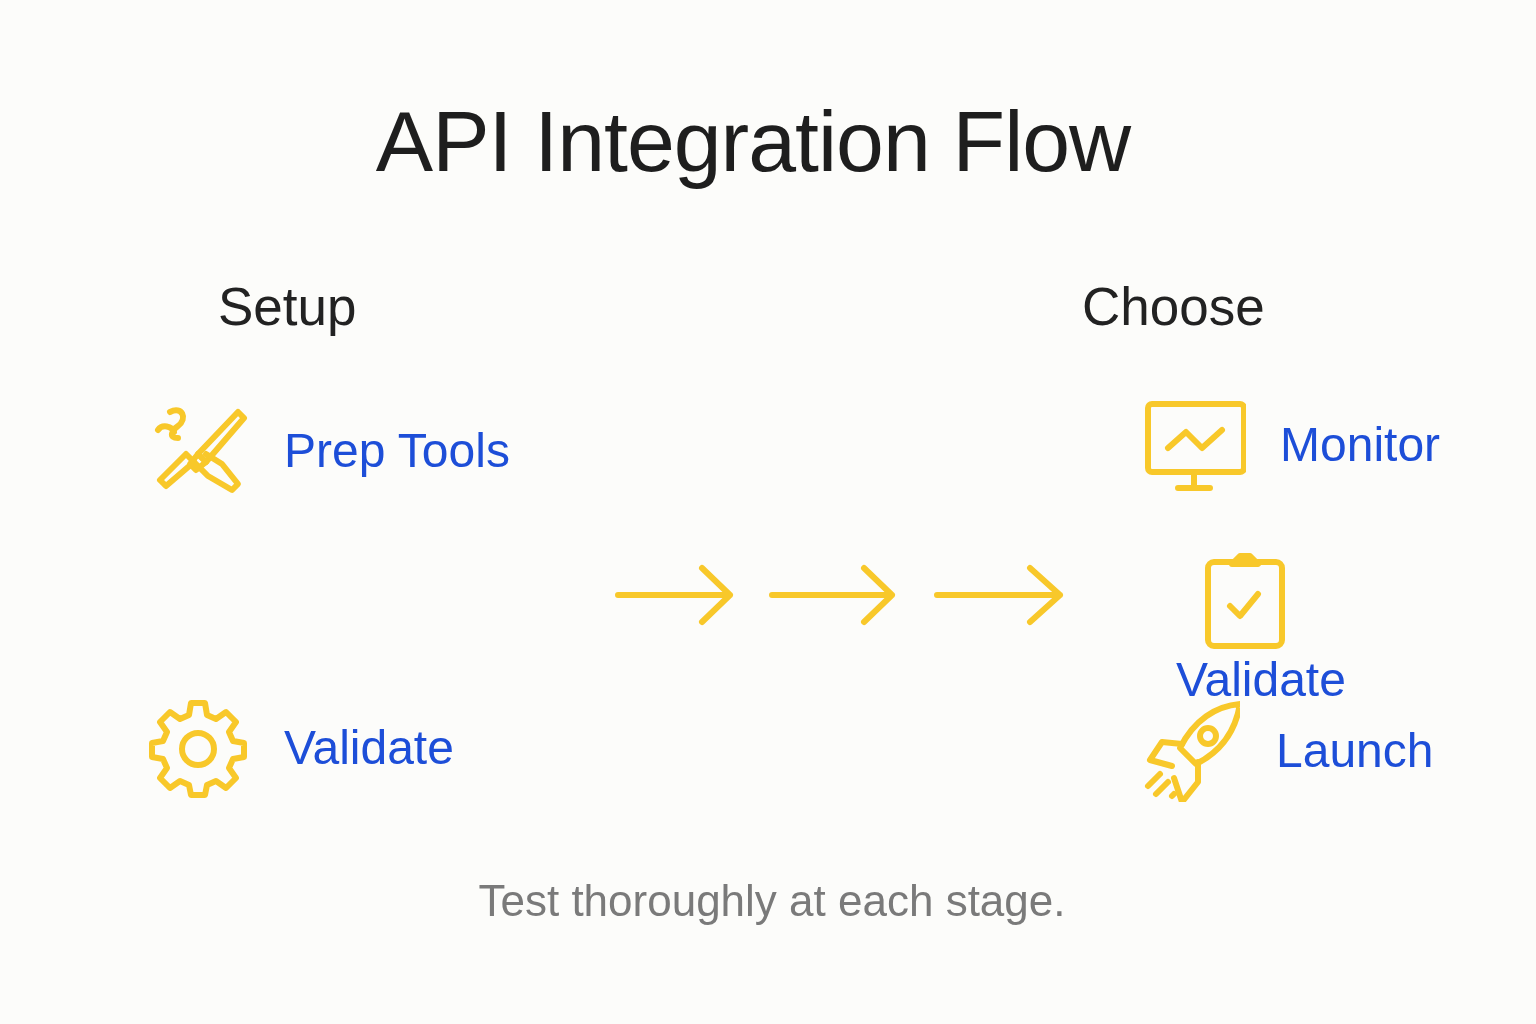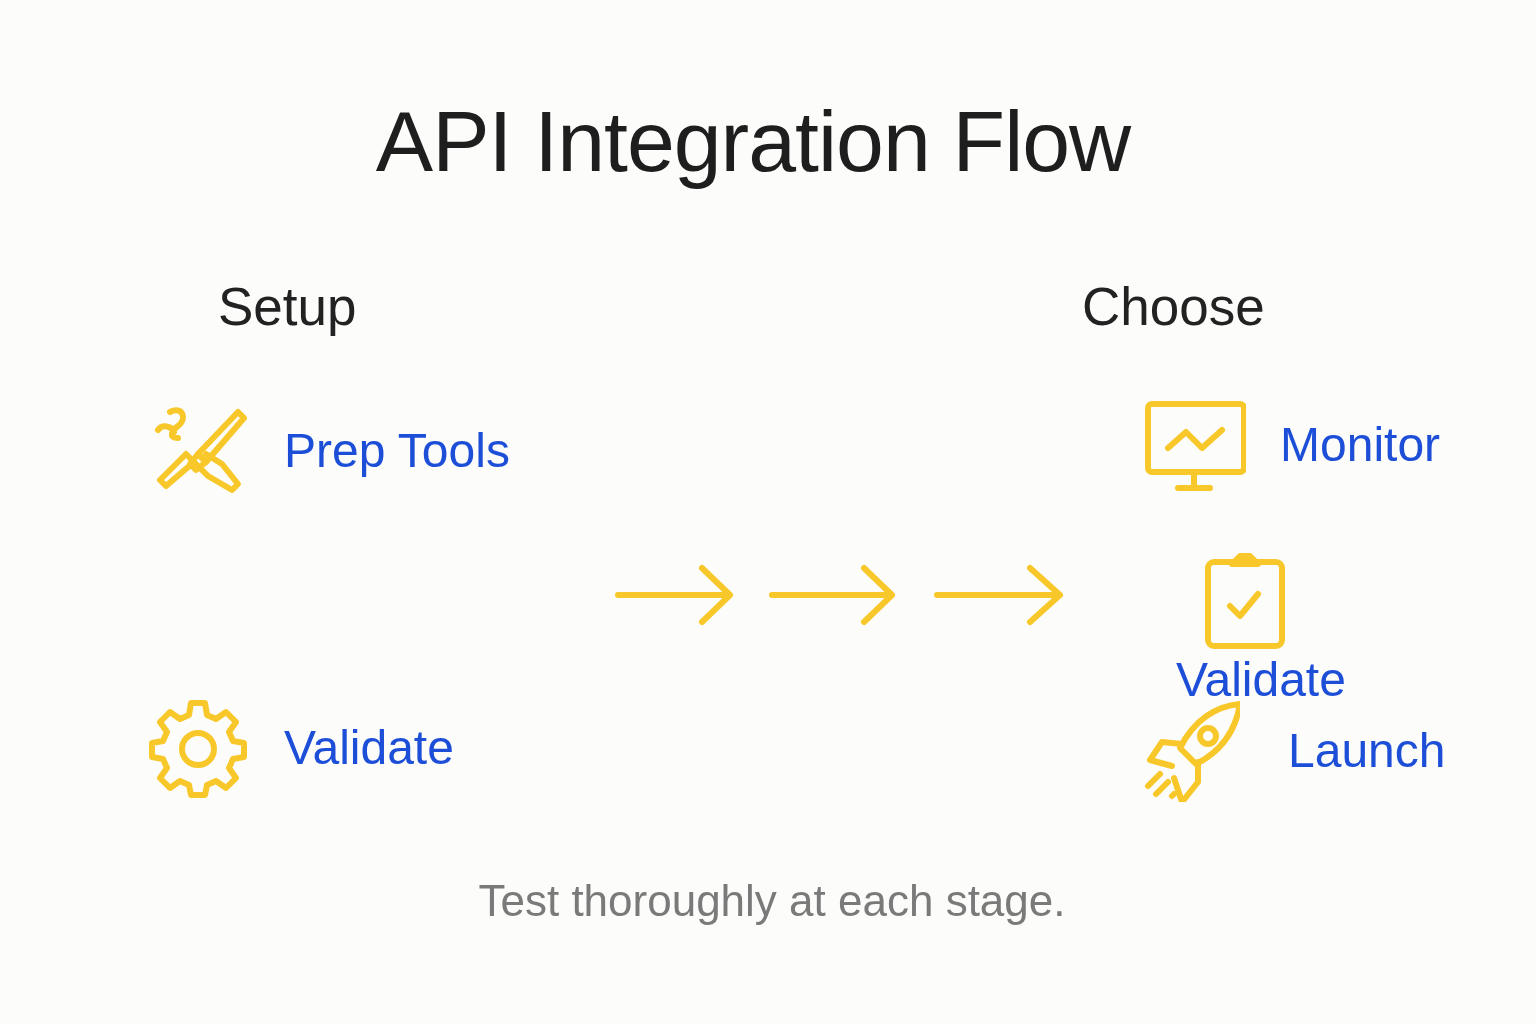--- a/index.html
+++ b/index.html
@@ -29,21 +29,21 @@
   .step .icon { width: 104px; height: 104px; flex: 0 0 104px; }
   .step .icon svg { width: 104px; height: 104px; display: block; }
   .step .label { font-size: 48px; color: #1d4ed8; margin-left: 34px; white-space: nowrap; }
 
   #s-prep { left: 146px; top: 398px; }
   #s-choose { left: 146px; top: 548px; }
   #s-config { left: 146px; top: 695px; }
 
   #t-monitor { left: 1142px; top: 392px; }
   #t-validate { left: 1142px; top: 548px; flex-direction: column; }
-  #t-launch { left: 1136px; top: 698px; gap: 12px; }
+  #t-launch { left: 1136px; top: 698px; }
   #t-monitor .label, #t-validate .label { }
   #t-launch .label { margin-left: 36px; }
 
   .arrows { position: absolute; left: 600px; top: 560px; width: 480px; height: 70px; }
   .footer {
     position: absolute; left: 0; width: 1544px; top: 876px;
     text-align: center; font-size: 44px; color: #7a7a7a;
   }
 </style>
 </head>

